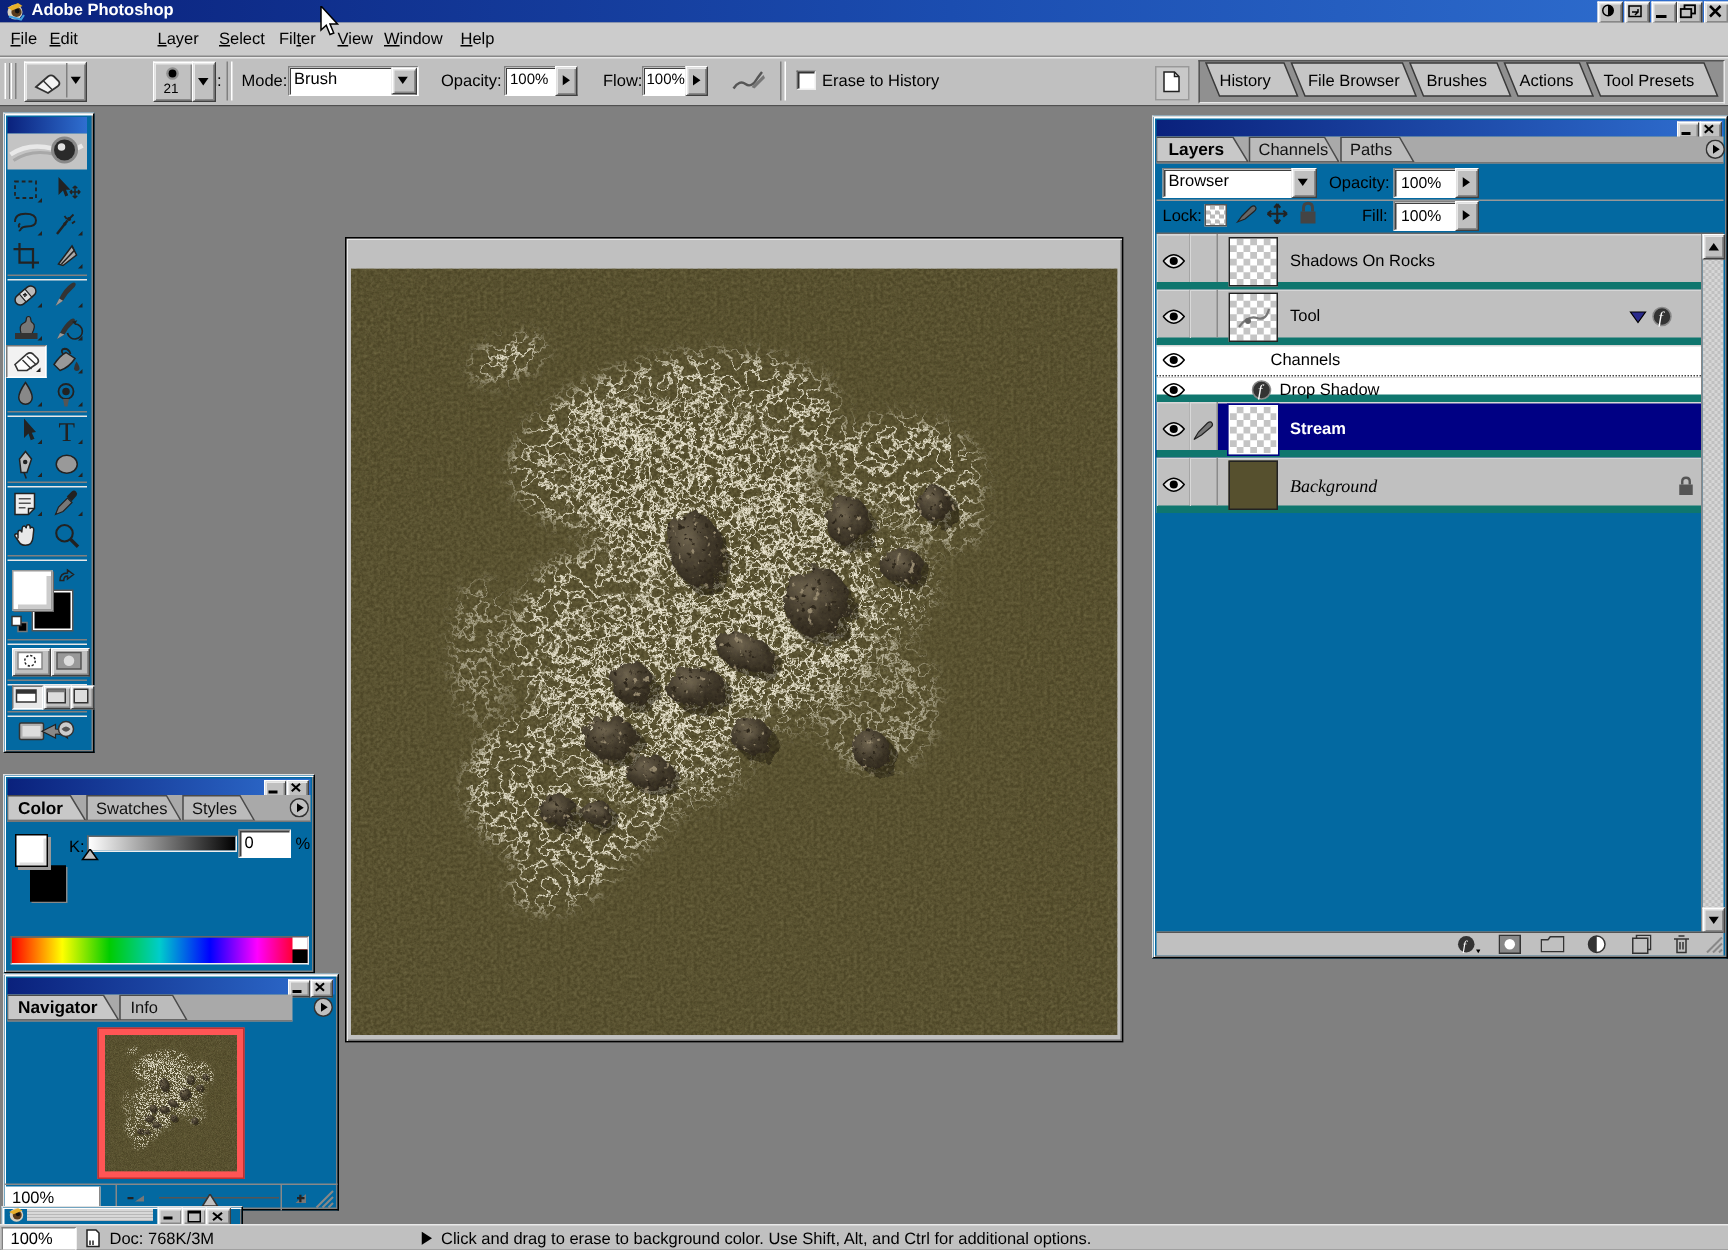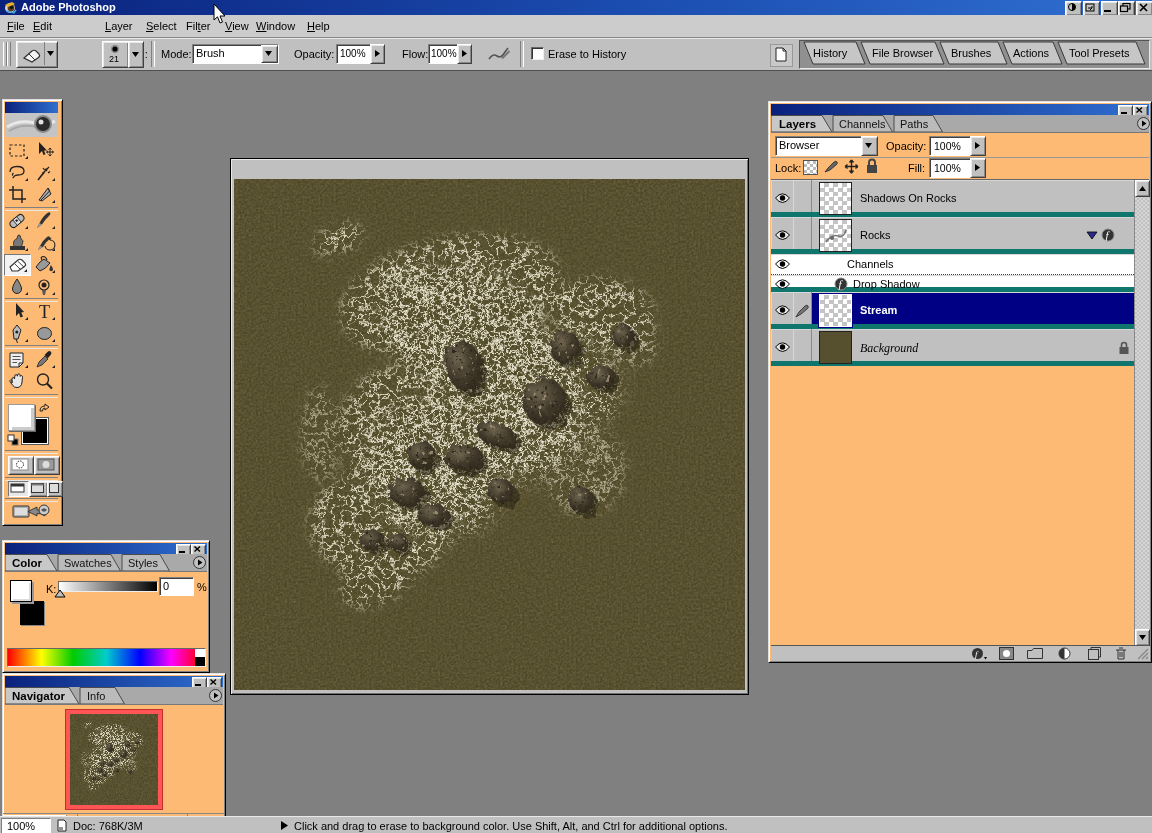--- a/index.html
+++ b/index.html
@@ -1,18 +1,18 @@
 <!DOCTYPE html>
 <html><head><meta charset="utf-8">
 <style>
   html,body{margin:0;padding:0;}
   body{width:1152px;height:833px;background:#808080;font-family:"Liberation Sans",sans-serif;position:relative;overflow:hidden;}
   .abs{position:absolute;}
   svg{display:block;}
-  .raised{background:#fdba74;border:1px solid;border-color:#dfdfdf #000 #000 #dfdfdf;box-shadow:inset 1px 1px 0 #fff,inset -1px -1px 0 #808080;margin-top:24px;}
+  .raised{background:#0369a1;border:1px solid;border-color:#dfdfdf #000 #000 #dfdfdf;box-shadow:inset 1px 1px 0 #fff,inset -1px -1px 0 #808080;}
   .btn3d{background:#c0c0c0;border:1px solid;border-color:#fff #404040 #404040 #fff;box-shadow:inset 1px 1px 0 #e8e8e8,inset -1px -1px 0 #888;}
   .sunkw{background:#fff;border:1px solid;border-color:#808080 #fff #fff #808080;box-shadow:inset 1px 1px 0 #404040;}
   .ttxt{color:#fff;font-weight:bold;font-size:11px;}
   .t11{font-size:11px;color:#000;}
   .ptitle{background:linear-gradient(90deg,#0a217c,#2f6fd0);}
   .lrow{position:absolute;left:2px;width:363px;background:#c0c0c0;border-bottom:5px solid #0f766e;box-sizing:border-box;box-shadow:inset 0 1px 0 #d6d6d6;}
   .lcell{position:absolute;top:0;bottom:0;}
   .ec{left:0;width:22px;border-right:1px solid #8a8a8a;box-shadow:inset 1px 1px 0 #d8d8d8;}
   .lc{left:22px;width:18px;border-right:1px solid #8a8a8a;box-shadow:inset 1px 1px 0 #d8d8d8;}
   .thumb{position:absolute;left:48px;top:2px;width:31px;height:31px;border:1px solid #222;}
@@ -600,21 +600,21 @@
             <circle cx="7.5" cy="5" r="2.7" fill="#000"></circle>
           </svg>
         </div>
       <div class="lcell lc"></div>
       <div class="thumb checker">
           <svg width="31" height="31">
             <path d="M6 22 Q12 14 18 16 Q24 18 26 10" stroke="#777" stroke-width="1.5" fill="none"></path>
             <circle cx="12" cy="18" r="2" fill="#666"></circle>
           </svg>
         </div>
-      <div class="lname">Rocks</div>
+      <div class="lname">Tool</div>
       <svg class="abs" style="left:315px;top:14px;" width="12" height="9">
           <path d="M1 1 L11 1 L6 8 Z" fill="#2a2a8c" stroke="#000" stroke-width="0.8"></path>
         </svg>
       <svg class="abs" style="left:330px;top:11px;" width="14" height="14">
           <circle cx="7" cy="7" r="6" fill="#333"></circle>
           <circle cx="7" cy="7" r="6" fill="none" stroke="#888" stroke-width="1"></circle>
           <text x="4.5" y="11" font-size="11" fill="#fff" font-style="italic" font-family="Liberation Serif">f</text>
         </svg>
     </div>
     <div class="lrow" style="top:152px;height:20px;background:#fff;border-bottom:none;">
@@ -763,21 +763,21 @@
   <div class="abs ptitle" style="left:2px;top:2px;width:218px;height:11px;">
     <div class="abs btn3d" style="left:187px;top:1px;width:13px;height:10px;">
         <div class="abs" style="left:2px;top:6px;width:6px;height:2px;background:#000;"></div>
       </div>
     <div class="abs btn3d" style="left:202px;top:1px;width:13px;height:10px;">
         <svg width="11" height="8">
           <path d="M2.5 1.5 L8 6.5 M8 1.5 L2.5 6.5" stroke="#000" stroke-width="1.4"></path>
         </svg>
       </div>
   </div>
-  <div class="abs" style="left:2px;top:13px;width:218px;height:17px;background:#a9a9a9;border-bottom:1px solid #777;">
+  <div class="abs" style="left:2px;top:13px;width:190px;height:17px;background:#a9a9a9;border-bottom:1px solid #777;">
     <svg width="218" height="17">
       <path d="M75 17 L75 0.5 L110 0.5 L119.5 17 Z" fill="#bbbbbb" stroke="#4a4a4a"></path>
       <path d="M0 17 L0 0.5 L64 0.5 L74 17 Z" fill="#c8c8c8" stroke="#4a4a4a"></path>
       <text x="7" y="12.5" font-size="11.5" font-weight="bold" fill="#000" font-family="Liberation Sans">Navigator</text>
       <text x="82" y="12.5" font-size="11" fill="#111" font-family="Liberation Sans">Info</text>
     </svg>
     <svg class="abs" style="left:204px;top:2px;" width="13" height="13">
         <circle cx="6.5" cy="6.5" r="6" fill="#c0c0c0" stroke="#333"></circle>
         <path d="M5 3.5 L9.5 6.5 L5 9.5 Z" fill="#000"></path>
       </svg>

